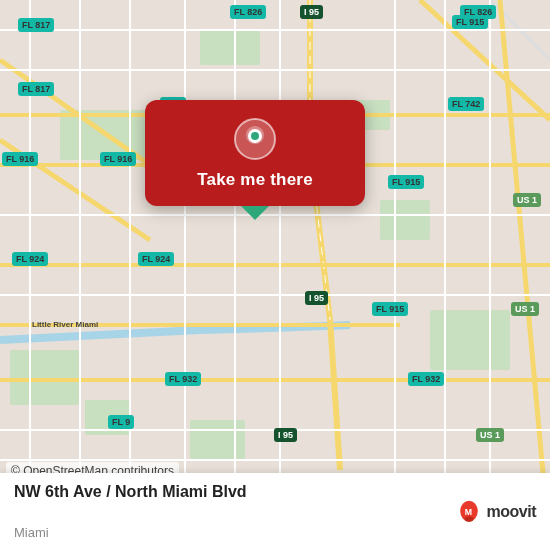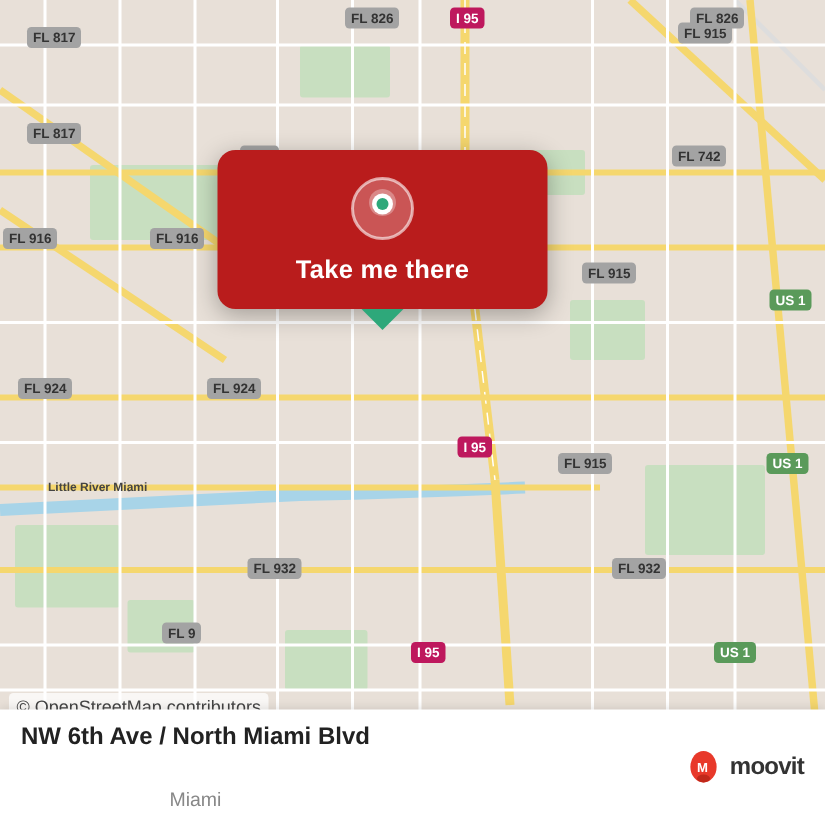--- a/index.html
+++ b/index.html
@@ -84,21 +84,20 @@
       align-items: center;
       justify-content: space-between;
       box-shadow: 0 -2px 6px rgba(0,0,0,0.1);
       z-index: 20;
       min-height: 60px;
     }
 
     #location-info {
       display: flex;
       flex-direction: column;
-      text-align: center;
     }
 
     #location-name {
       font-size: 16px;
       font-weight: 600;
       color: #222;
     }
 
     #location-city {
       font-size: 13px;
@@ -133,32 +132,32 @@
       color: #444;
       background: rgba(255,255,255,0.75);
       padding: 2px 5px;
       border-radius: 3px;
       z-index: 15;
     }
 
     
     .road-label {
       position: absolute;
-      background-color: #a3a3a3;
+      background-color: #14b8a6;
       color: #333;
       font-size: 9px;
       font-weight: bold;
       padding: 2px 4px;
       border-radius: 3px;
       z-index: 5;
       white-space: nowrap;
     }
 
     .road-label-blue {
-      background-color: #be185d;
+      background-color: #14532d;
       color: white;
     }
     .road-label-green {
       background-color: #5a9a5a;
       color: white;
       margin-left: 20px;
     }
   </style>
 </head>
 <body>

